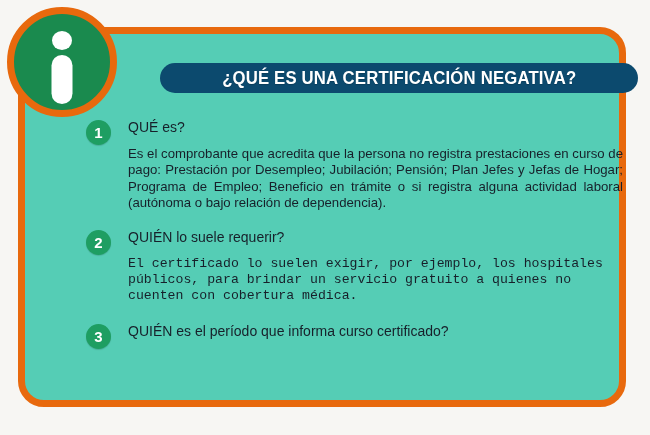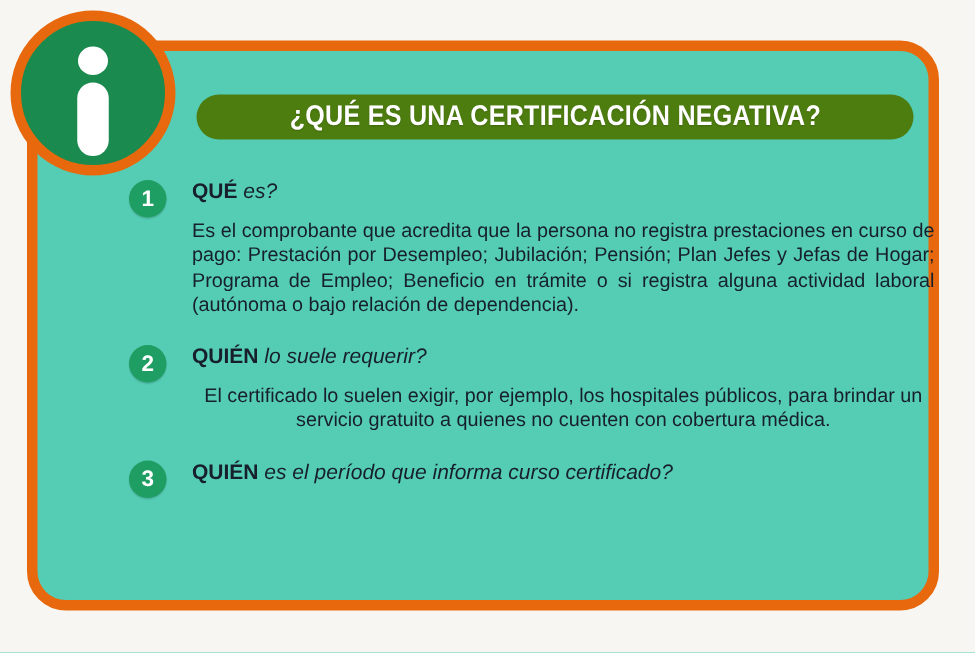--- a/index.html
+++ b/index.html
@@ -66,25 +66,25 @@
     transform: translateX(-50%);
     width: 21px;
     height: 49px;
     border-radius: 11px;
     background: #ffffff;
   }
 
   
   .title-pill {
     position: absolute;
-    left: 131px;
+    left: 160px;
     top: 63px;
     width: 478px;
     height: 30px;
-    background: #4d7c0f;
+    background: #0c4a6e;
     border-radius: 15px;
     display: flex;
     align-items: center;
     justify-content: center;
     z-index: 4;
   }
   .title-text {
     color: #ffffff;
     font-size: 19px;
     font-weight: bold;
@@ -131,37 +131,37 @@
     flex: 1 1 auto;
   }
 
   .item-heading {
     font-size: 14px;
     color: #17202a;
     line-height: 17px;
     margin-bottom: 1px;
   }
   .item-heading .kw {
-    font-weight: bold;
+    font-weight: normal;
   }
   .item-heading .rest {
     font-weight: normal;
-    font-style: italic;
   }
 
   .item-para {
     font-size: 13.2px;
     color: #17202a;
     line-height: 16.4px;
     text-align: justify;
     width: 495px;
     margin-top: 10px;
   }
   .item-para.nojustify {
-    text-align: center;
+    text-align: left;
+    font-family: Liberation Mono, monospace;
   }
 </style>
 </head>
 <body>
 
 <div id="infographic">
 
   <div class="panel"></div>
 
   <div class="info-badge">

